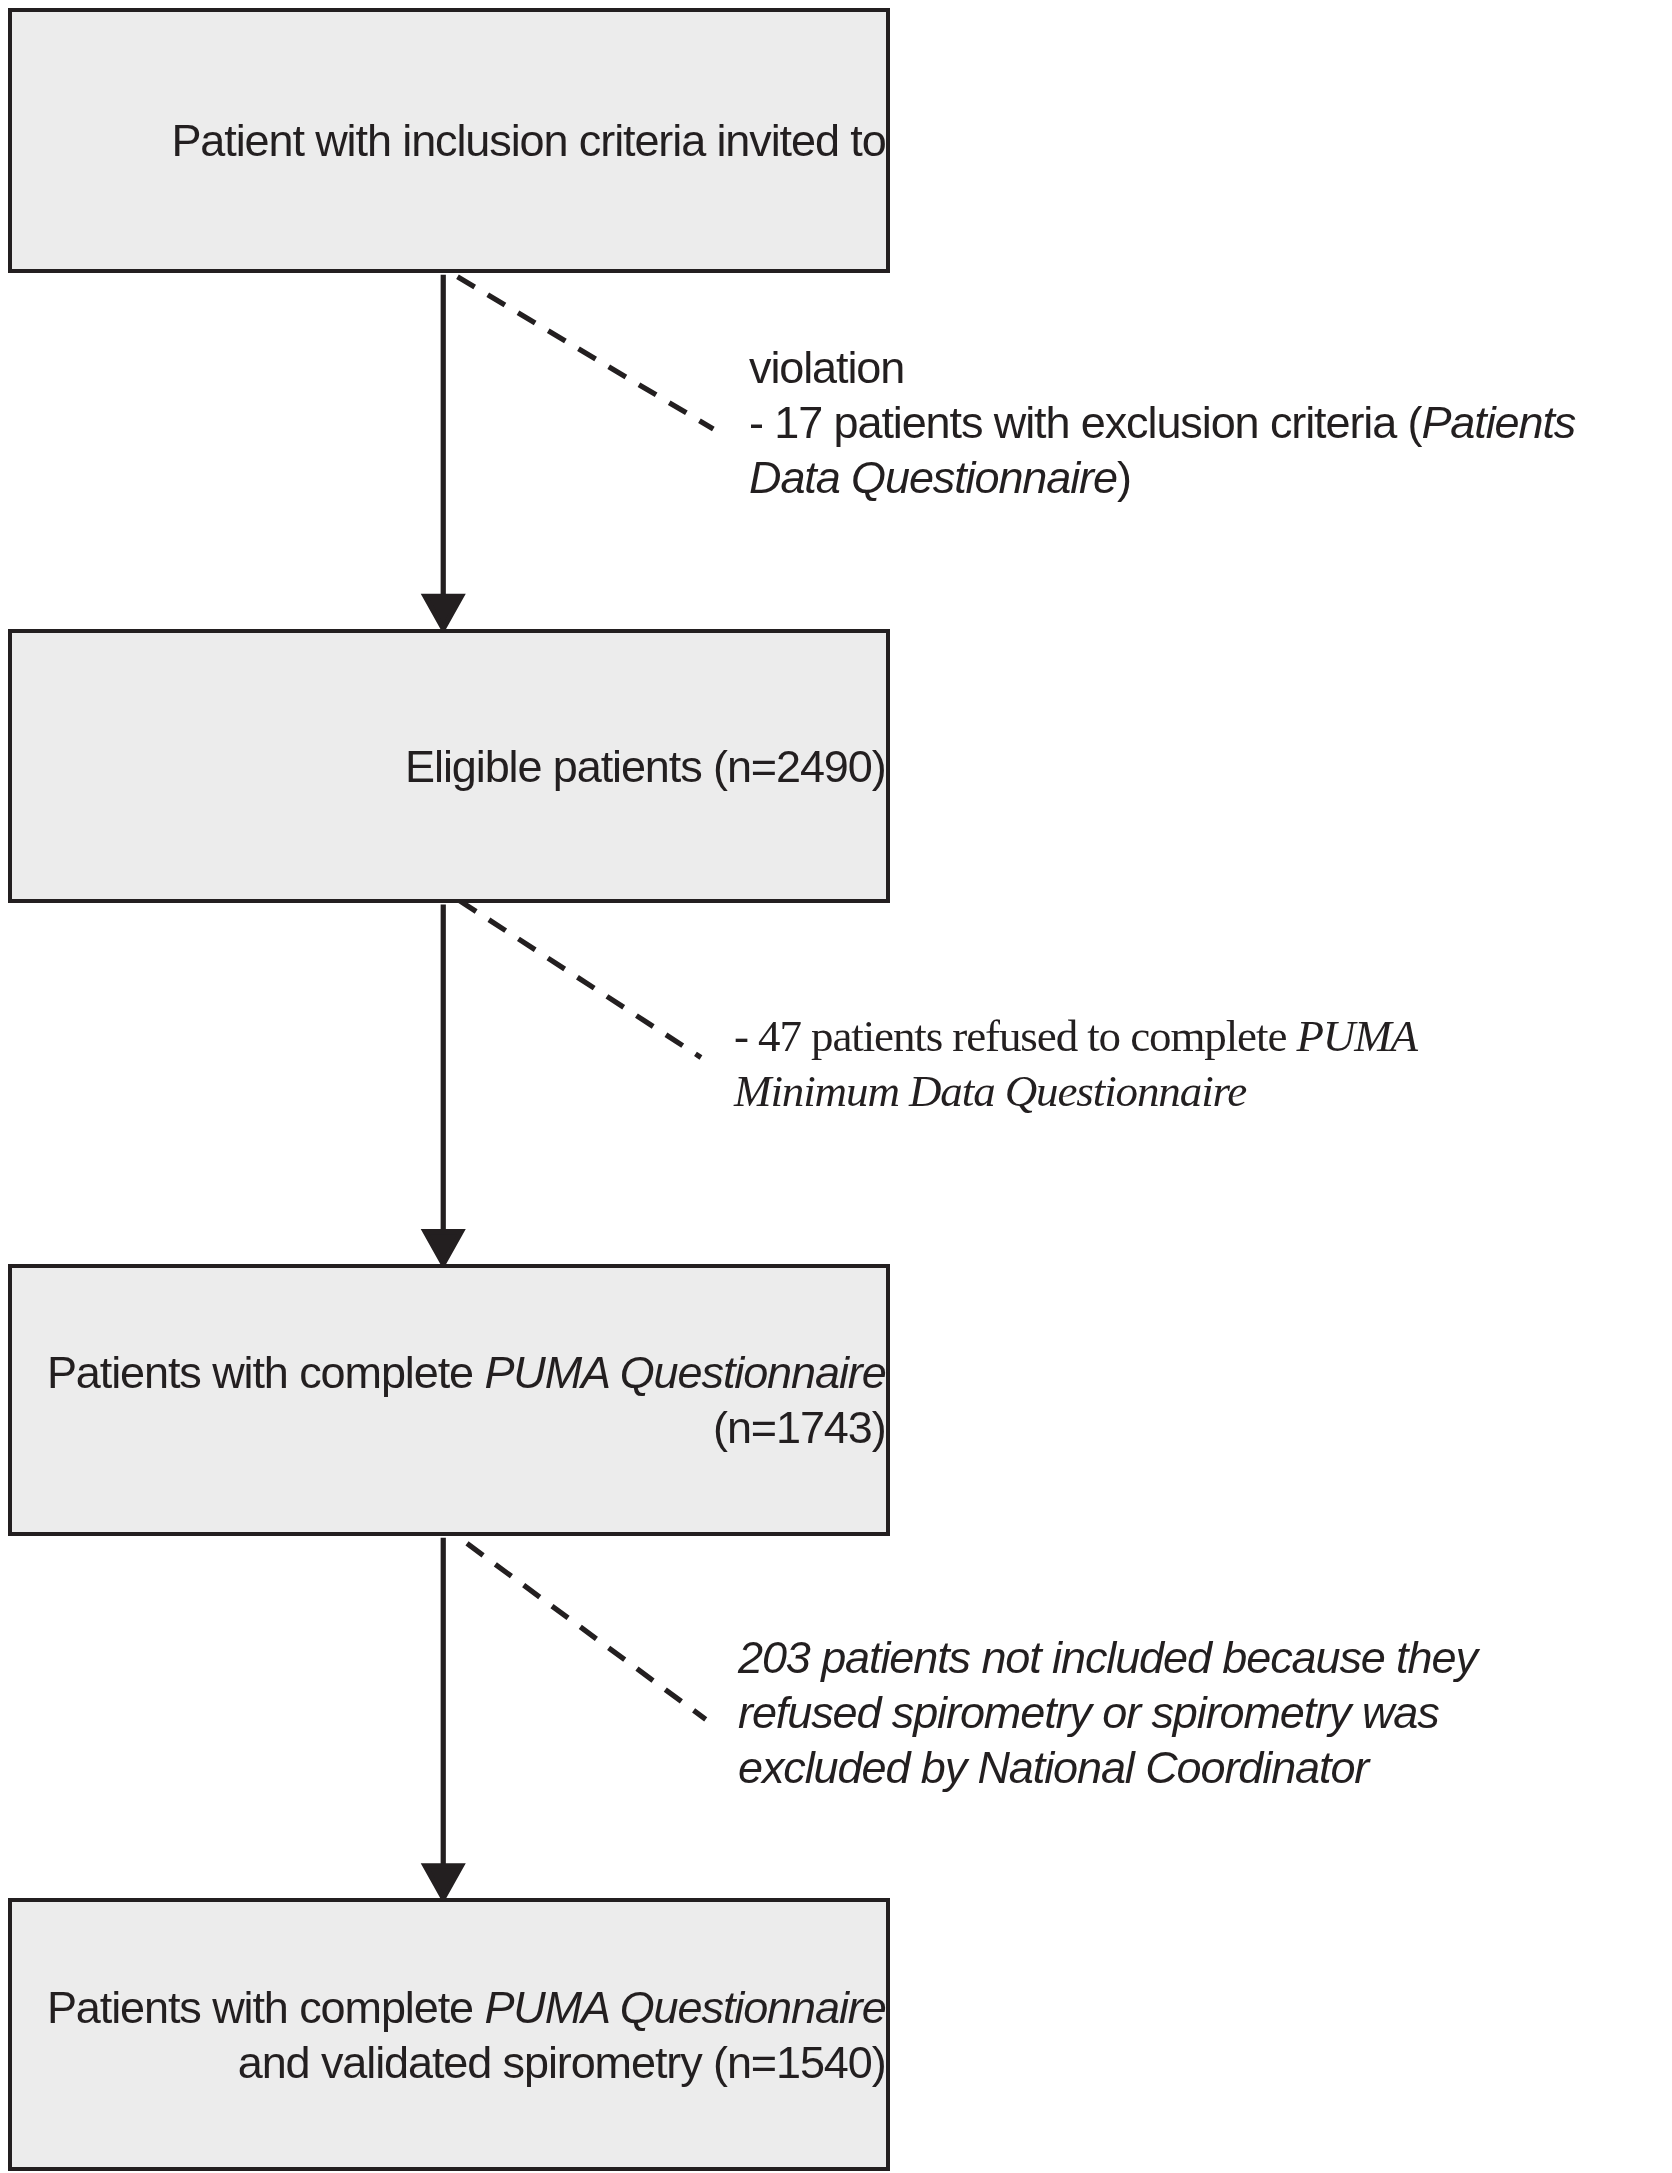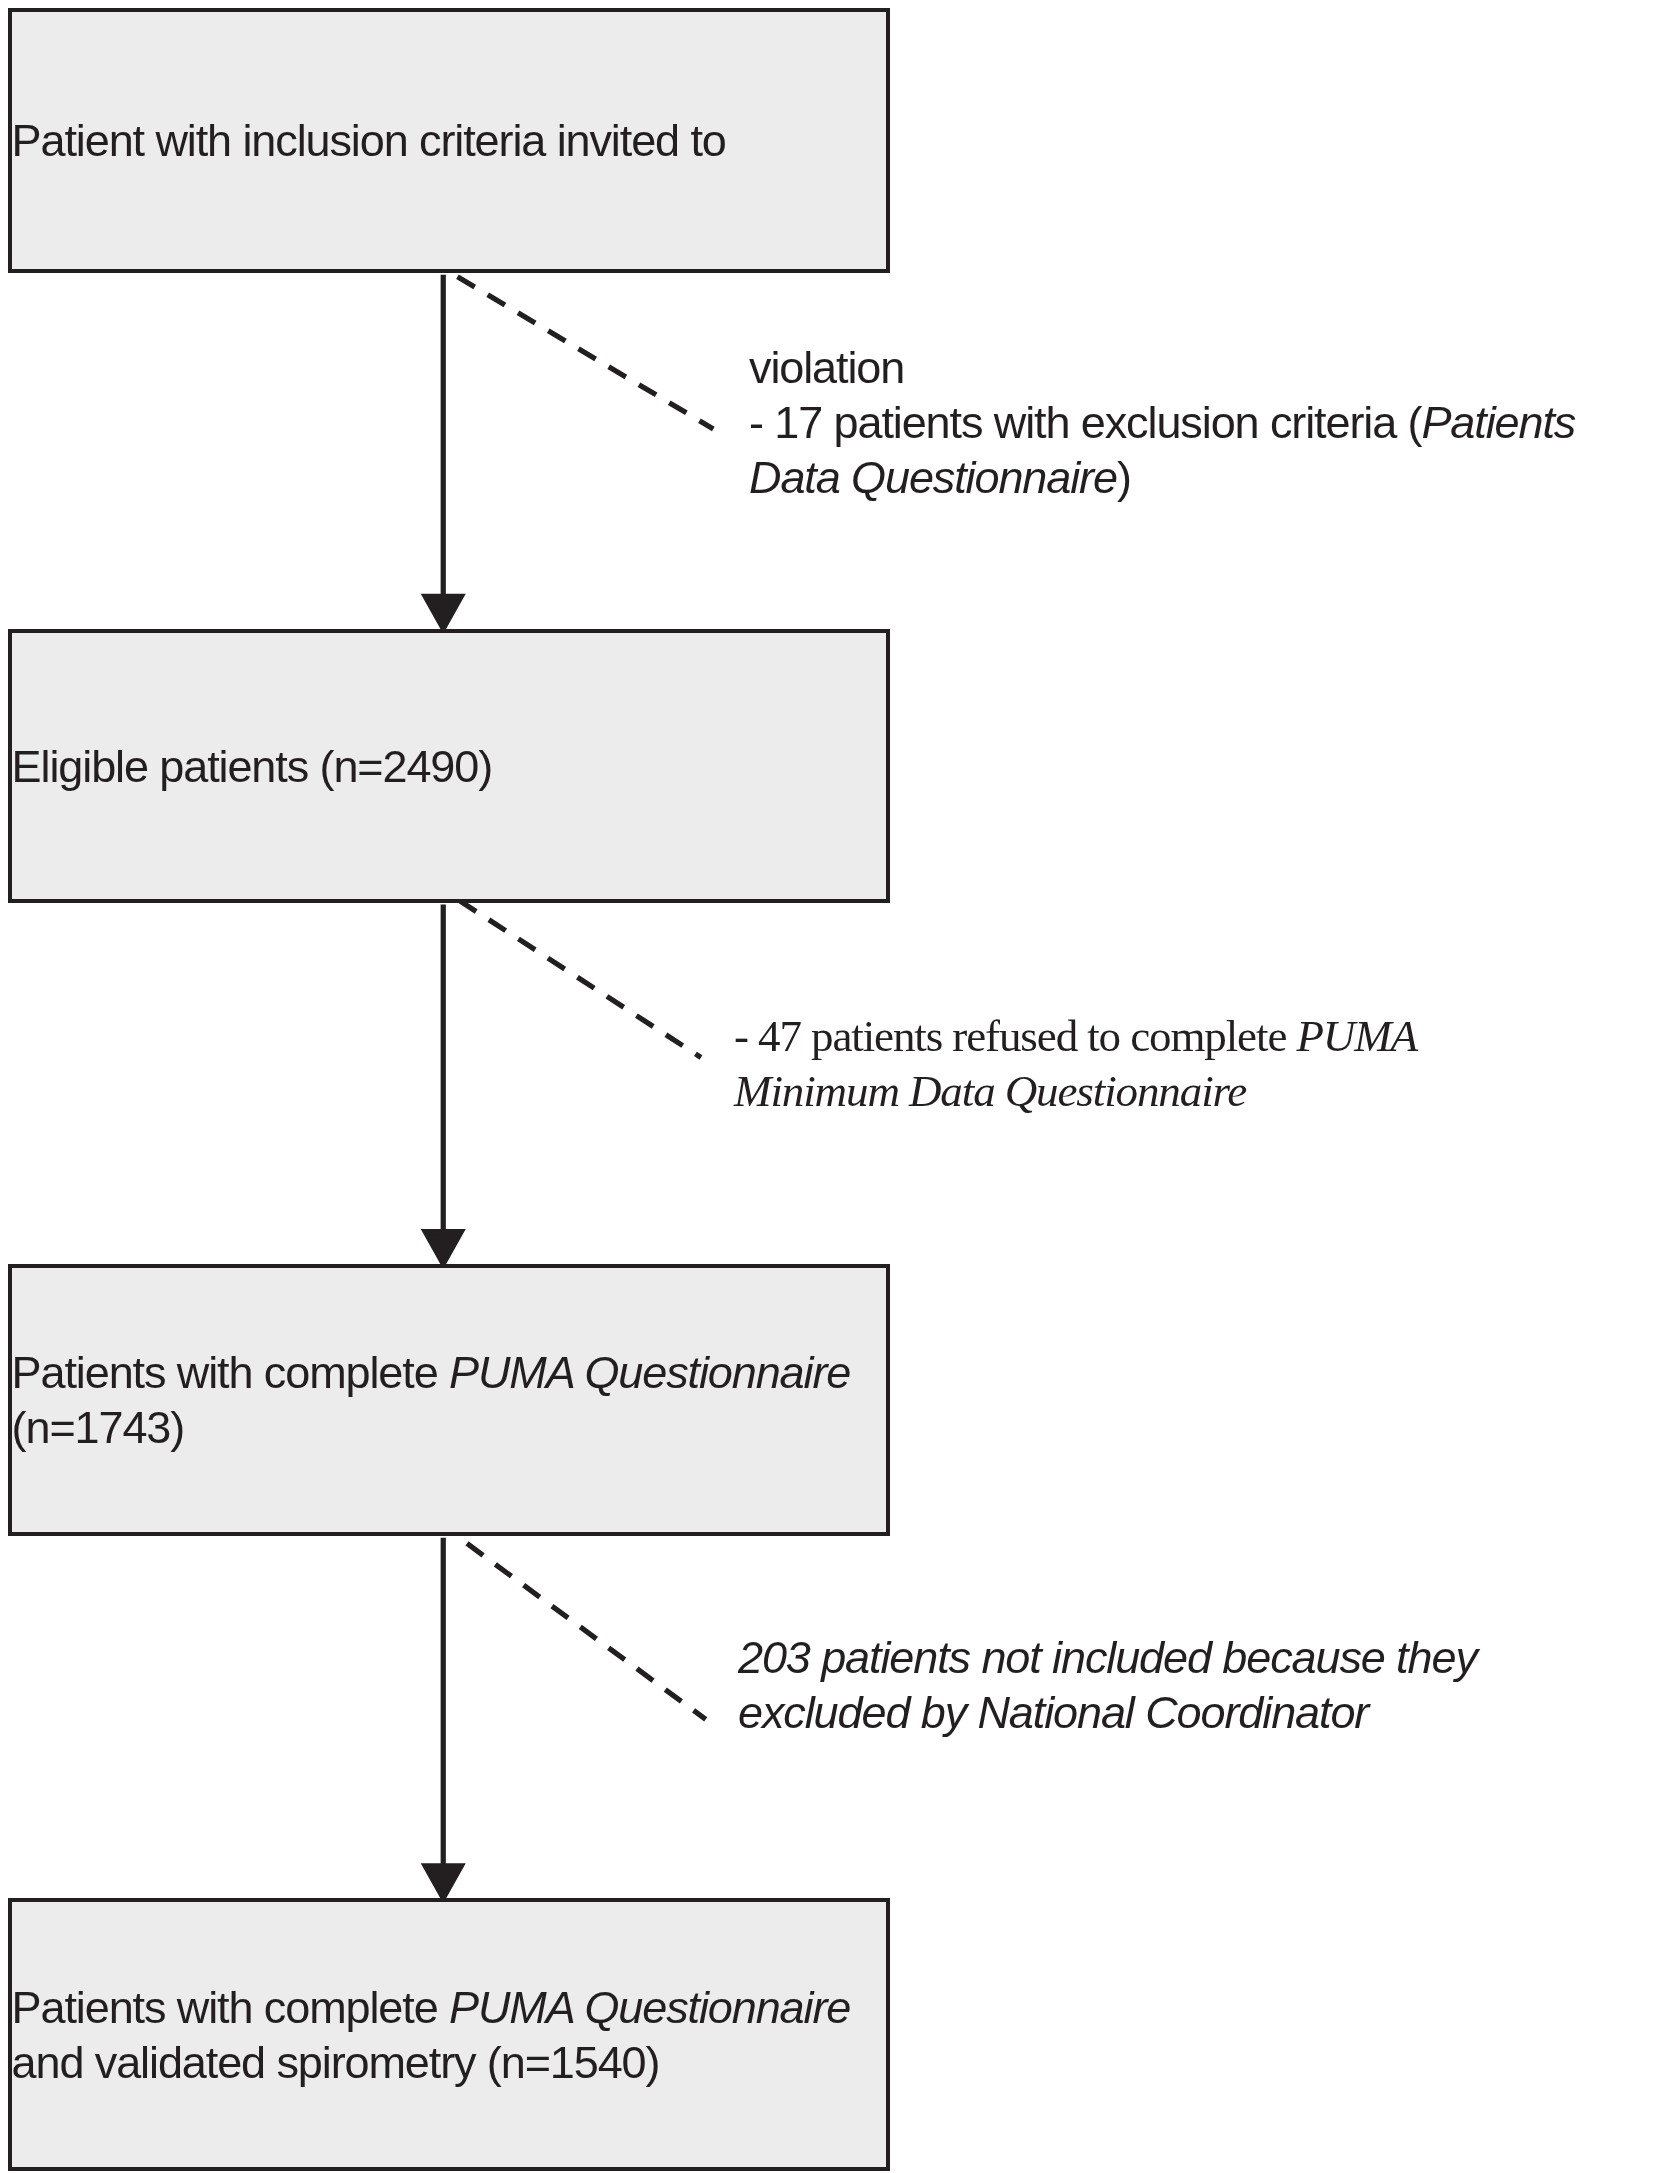--- a/index.html
+++ b/index.html
@@ -21,21 +21,21 @@
   .box {
     position: absolute;
     left: 7.6px;
     width: 882px;
     box-sizing: border-box;
     background: #ececec;
     border: 4.8px solid #231f20;
     display: flex;
     flex-direction: column;
     justify-content: center;
-    align-items: flex-start;
+    align-items: flex-end;
     text-align: center;
     font-size: 45px;
     line-height: 55px;
     letter-spacing: -1.1px;
   }
   .box .line { white-space: nowrap; }
   .note {
     position: absolute;
     font-size: 45px;
     line-height: 55px;
@@ -95,17 +95,18 @@
     <div class="line"><span class="it">Data Questionnaire</span><span>)</span></div>
   </div>
 
   <div class="note" style="left:734px;top:1009px;font-family:Liberation Serif, serif;">
     <div class="line"><span>- 47 patients refused to complete </span><span class="it">PUMA</span></div>
     <div class="line"><span class="it">Minimum Data Questionnaire</span></div>
   </div>
 
   <div class="note" style="left:738px;top:1630px;font-style:italic;">
     <div class="line"><span>203 patients not included because they</span></div>
+    <div class="line"><span>refused spirometry or spirometry was</span></div>
     <div class="line"><span>excluded by National Coordinator</span></div>
   </div>
 
 </div>
 
 
 </body></html>

